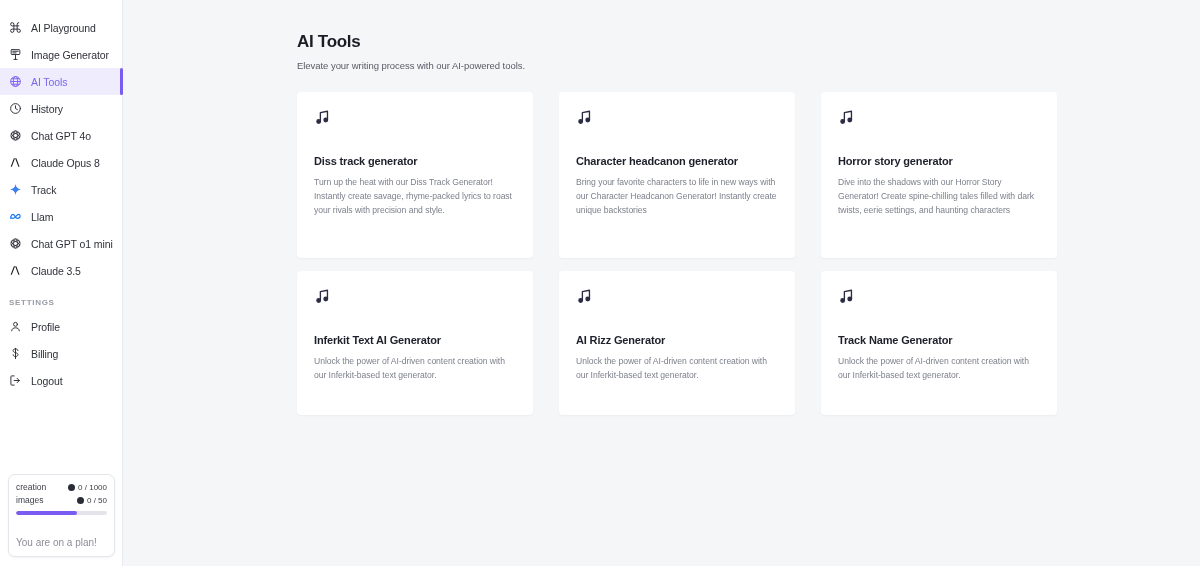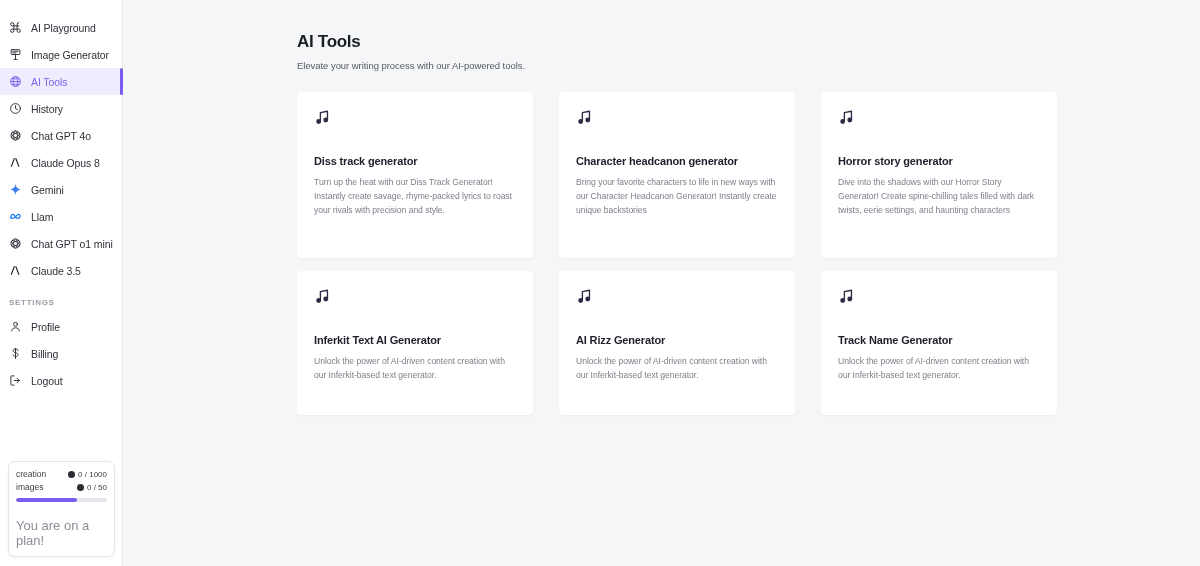--- a/index.html
+++ b/index.html
@@ -86,21 +86,21 @@
   .coin {
     width:7px; height:7px; border-radius:50%;
     background:#2b2d36; flex:0 0 7px;
     display:inline-block;
   }
   .bar-track {
     margin-top:6px; height:4px; border-radius:3px;
     background:#e4e4ea; overflow:hidden;
   }
   .bar-fill { height:100%; width:67%; background:#7b5cf0; border-radius:3px; }
-  .usage-note { margin-top:16px; font-size:13px; color:#8c8e98; }
+  .usage-note { margin-top:22px; font-size:10px; color:#8c8e98; }
 
   
   .main { flex:1; height:566px; padding:32px 0 0 174px; background:#f5f6f8; }
   .page-title { font-size:17px; font-weight:700; color:#1b1d26; letter-spacing:-0.3px; }
   .page-sub { margin-top:8px; font-size:9.5px; color:#585b66; letter-spacing:-0.05px; }
 
   .grid {
     margin-top:21px;
     display:grid;
     grid-template-columns:repeat(3, 236px);
@@ -200,21 +200,21 @@
         </span>
         <span class="nav-label">Claude Opus 8</span>
       </div>
 
       <div class="nav-item">
         <span class="nav-ico">
           <svg viewBox="0 0 24 24" width="13" height="13">
             <path d="M12 2 C12.8 8 16 11.2 22 12 C16 12.8 12.8 16 12 22 C11.2 16 8 12.8 2 12 C8 11.2 11.2 8 12 2 Z" fill="#3b7ff0"></path>
           </svg>
         </span>
-        <span class="nav-label">Gemini</span>
+        <span class="nav-label">Track</span>
       </div>
 
       <div class="nav-item">
         <span class="nav-ico">
           <svg viewBox="0 0 24 24" width="13" height="13" fill="none" stroke="#1778f2" stroke-width="2.1" stroke-linecap="round">
             <path d="M3.2 15.5 C3.2 10 5.5 8 7.4 8 C10.4 8 11.4 15.5 15.6 15.5 C19 15.5 20.5 13 20.5 11.2 C20.5 9 19 8 17.6 8 C14 8 12 15.5 7.6 15.5 C5.2 15.5 3.2 14 3.2 11.6"></path>
           </svg>
         </span>
         <span class="nav-label">Llam</span>
       </div>

